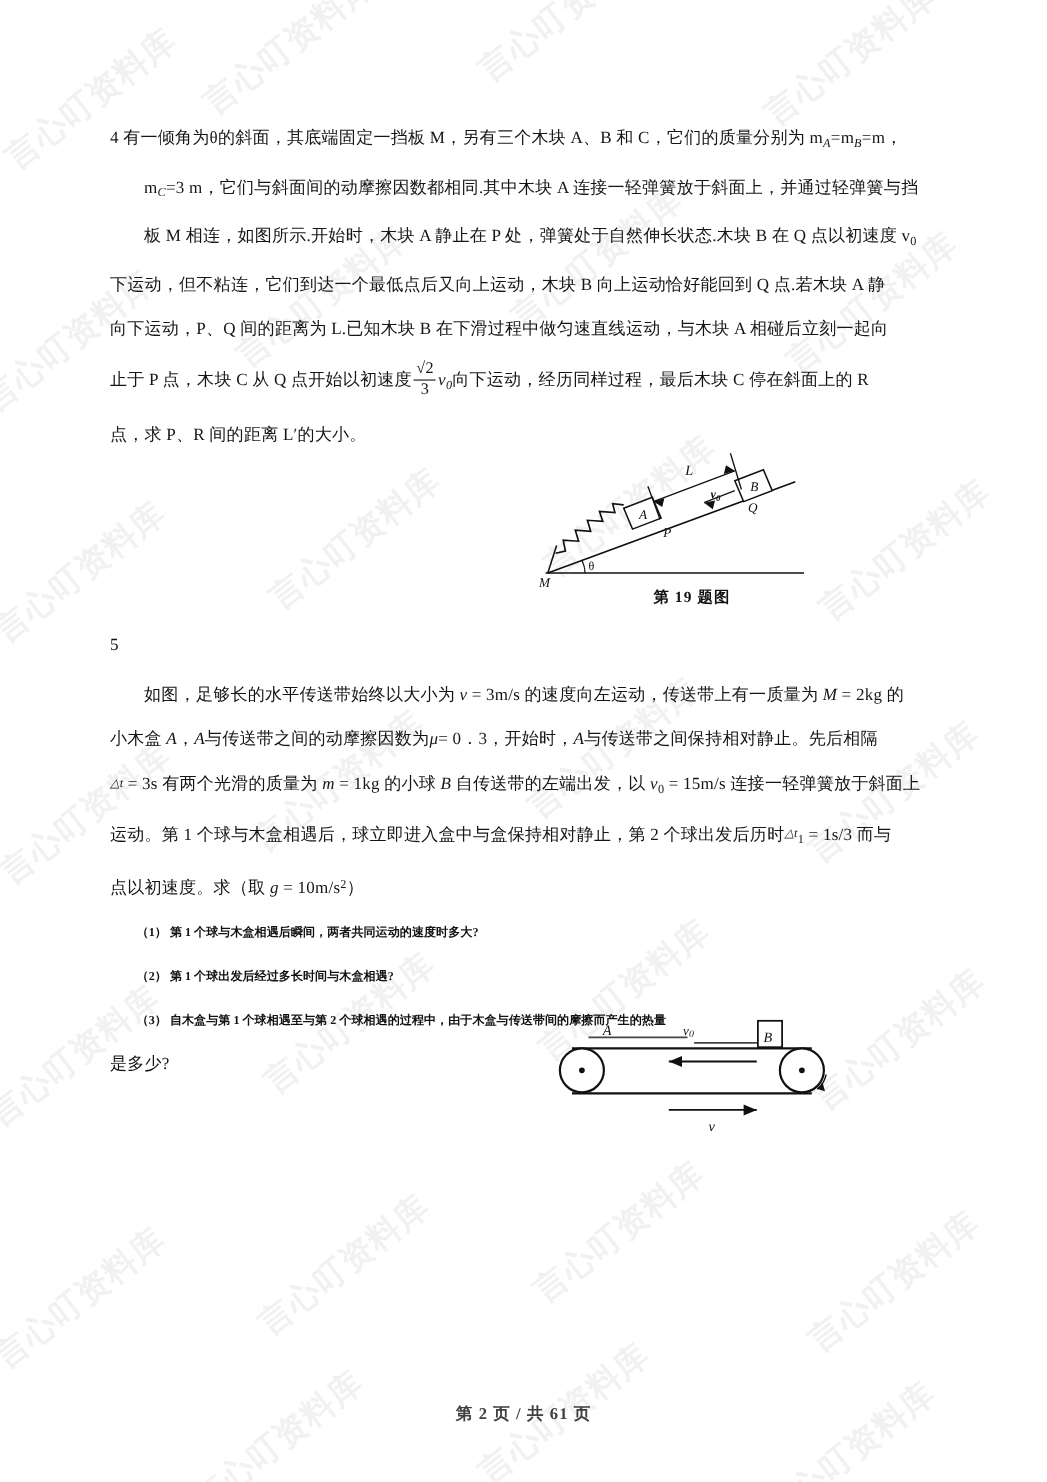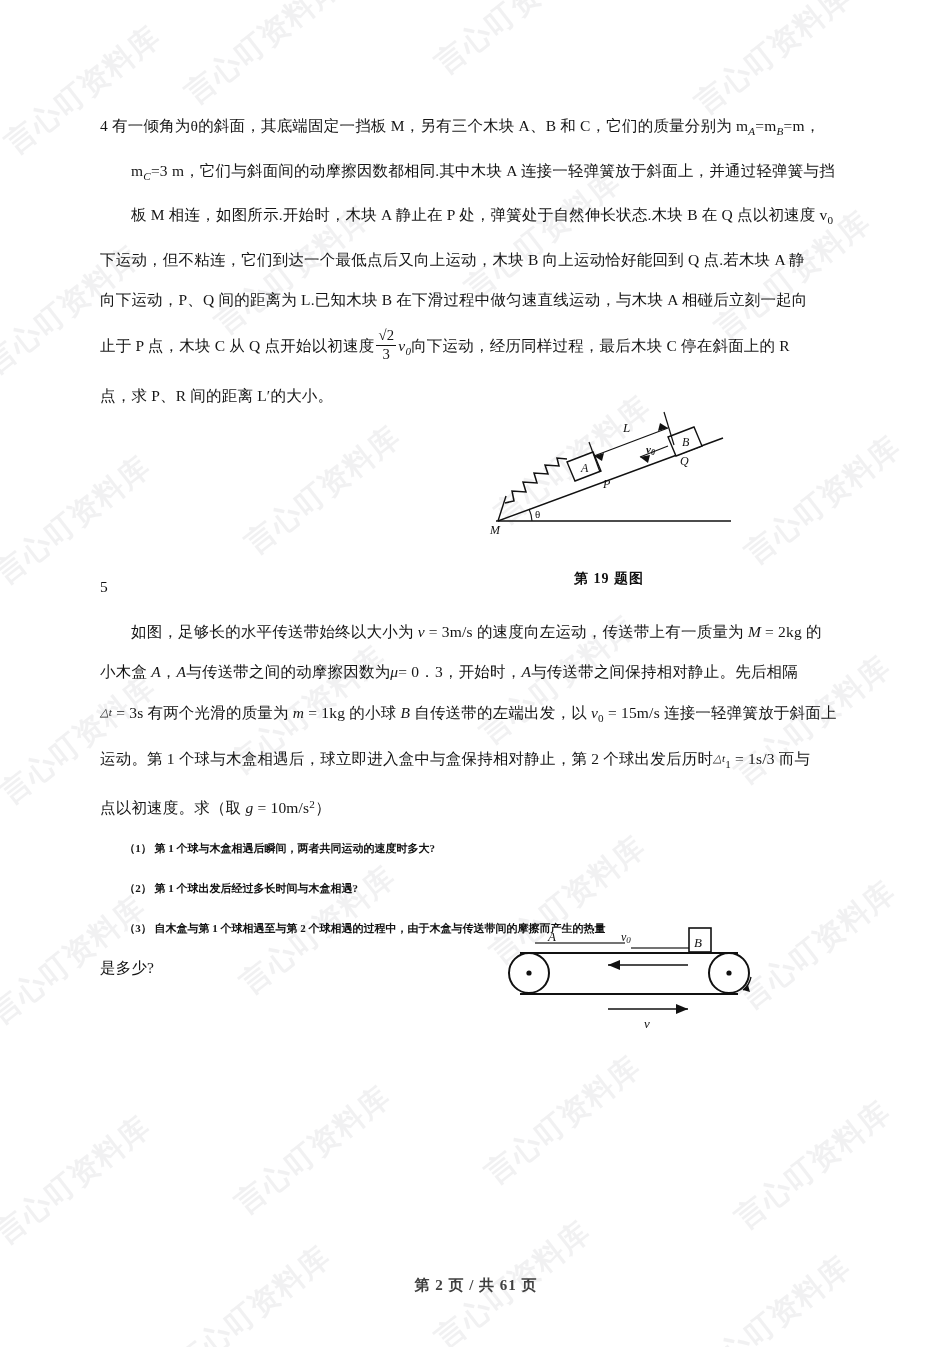--- a/index.html
+++ b/index.html
@@ -209,21 +209,21 @@
         <text x="2" y="126" font-family="Liberation Serif, serif" font-size="12" font-style="italic" fill="#111">M</text>
         <text x="47" y="110" font-family="Liberation Serif, serif" font-size="11" fill="#111">θ</text>
         <text x="93" y="64" font-family="Liberation Serif, serif" font-size="12" font-style="italic" fill="#111">A</text>
         <text x="194" y="38" font-family="Liberation Serif, serif" font-size="12" font-style="italic" fill="#111">B</text>
         <text x="115" y="80" font-family="Liberation Serif, serif" font-size="12" font-style="italic" fill="#111">P</text>
         <text x="192" y="57" font-family="Liberation Serif, serif" font-size="12" font-style="italic" fill="#111">Q</text>
         <text x="135" y="24" font-family="Liberation Serif, serif" font-size="13" font-style="italic" fill="#111">L</text>
         <text x="158" y="45" font-family="Liberation Serif, serif" font-size="11" font-style="italic" font-weight="bold" fill="#111">v<tspan font-size="8" dy="2">0</tspan></text>
       </svg>
     </div>
-    <div class="fig-caption" style="left:484px; top:534px; width:250px;margin-top:36px;">第 19 题图</div>
+    <div class="fig-caption" style="left:504px; top:534px; width:250px;">第 19 题图</div>
 
     <div class="q-block" style="top:572px;">
       <div class="qnum-line">5</div>
     </div>
 
     <div class="q-block" style="top:612px;">
 
       <div class="para para-indent"><span>如图，足够长的水平传送带始终以大小为</span> <span class="it">v</span><span> = 3m/s</span> <span>的速度向左运动，传送带上有一质量为</span> <span class="it">M</span><span> = 2kg</span> <span>的</span></div>
 
       <div class="para"><span>小木盒</span> <span class="it">A</span><span>，</span><span class="it">A</span><span>与传送带之间的动摩擦因数为</span><span class="it">μ</span><span>= 0．3</span><span>，开始时，</span><span class="it">A</span><span>与传送带之间保持相对静止。先后相隔</span></div>

